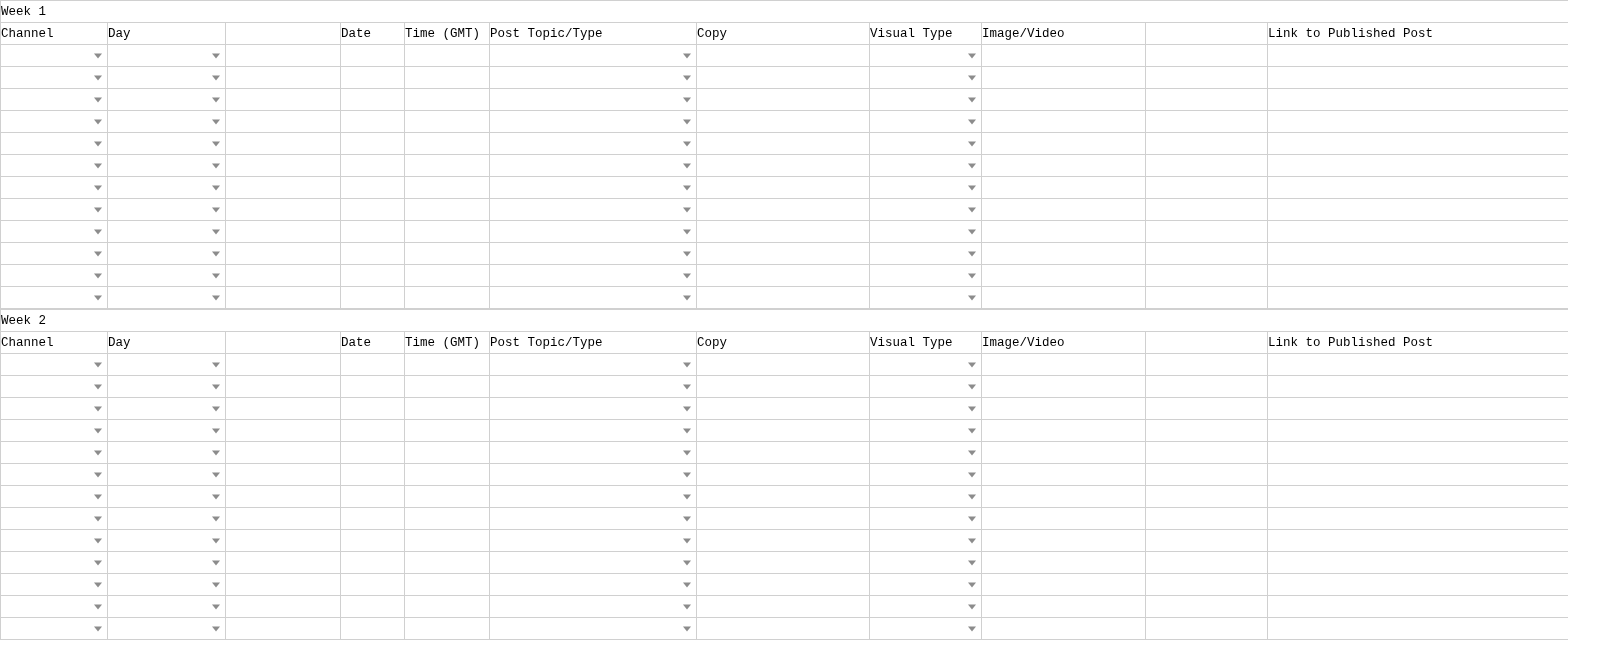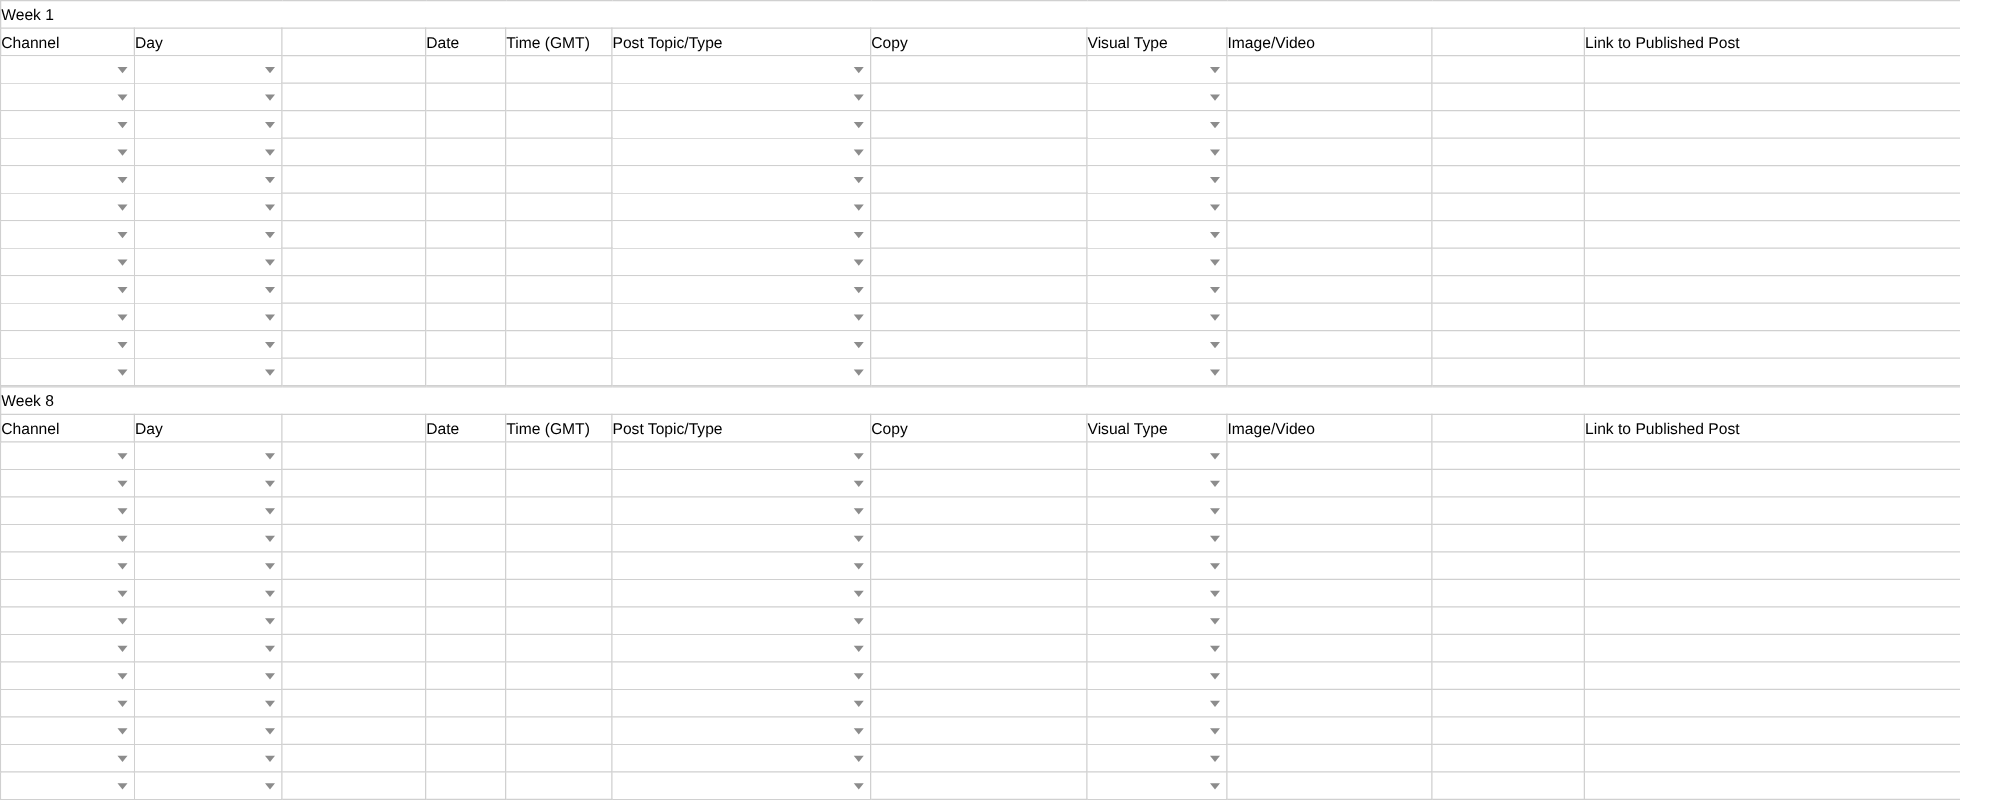--- a/index.html
+++ b/index.html
@@ -16,20 +16,21 @@
     color: #000000;
   }
   .sheet {
     width: 1600px;
   }
   table.grid {
     border-collapse: collapse;
     table-layout: fixed;
     width: 1568px;
     margin: 0;
+    font-family: Liberation Mono, monospace;
   }
   table.grid td, table.grid th {
     border: 1px solid #d0d0d0;
     padding: 0;
     height: 21px;
     vertical-align: middle;
     font-weight: normal;
     text-align: left;
     background: #ffffff;
     overflow: hidden;
@@ -612,21 +613,21 @@
           <col class="c4">
           <col class="c5">
           <col class="c6">
           <col class="c7">
           <col class="c8">
           <col class="c9">
           <col class="c10">
         </colgroup>
         <tbody>
           <tr class="banner-row banner-week2">
-            <td colspan="11">Week 8</td>
+            <td colspan="11">Week 2</td>
           </tr>
           <tr class="header-row">
             <td>Channel</td>
             <td>Day</td>
             <td></td>
             <td>Date</td>
             <td>Time (GMT)</td>
             <td>Post Topic/Type</td>
             <td>Copy</td>
             <td>Visual Type</td>

